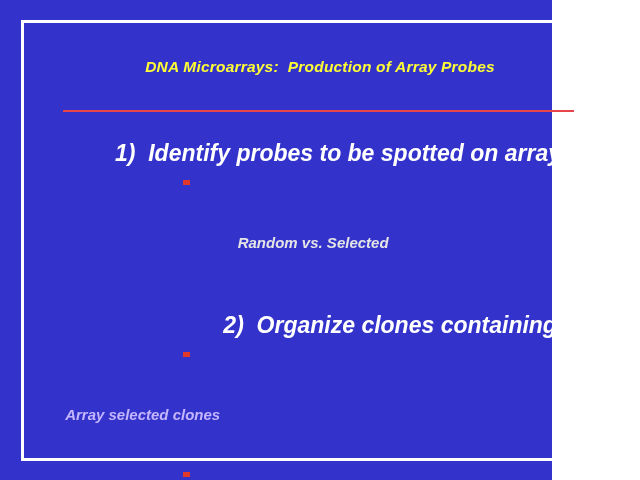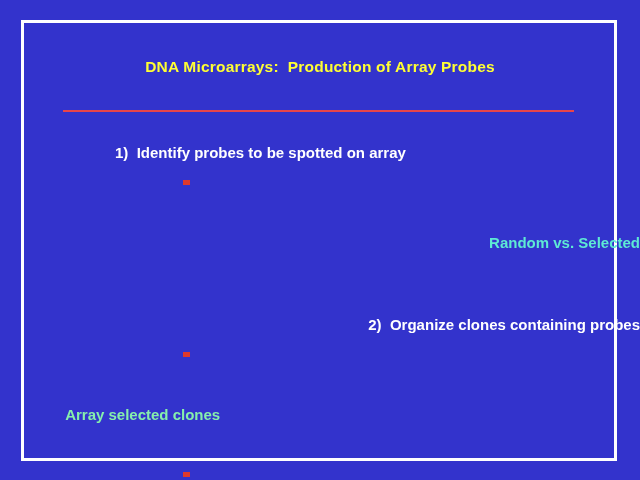--- a/index.html
+++ b/index.html
@@ -8,24 +8,25 @@
     padding: 0;
   }
   body {
     width: 640px;
     height: 480px;
     overflow: hidden;
     font-family: "Liberation Sans", sans-serif;
   }
   #slide {
     position: relative;
-    width: 640px;
+    width: 552px;
     height: 480px;
     background: #3333cc;
     box-sizing: border-box;
+    font-style: italic;
   }
   #slide-frame {
     position: absolute;
     left: 21px;
     top: 20px;
     width: 596px;
     height: 441px;
     border: 3px solid #ffffff;
     box-sizing: border-box;
     pointer-events: none;
@@ -56,21 +57,21 @@
     top: 140px;
     width: 640px;
   }
   .list-group {
     position: relative;
   }
   .numbered-item {
     position: relative;
     padding-left: 115px;
     color: #ffffff;
-    font-size: 15px;
+    font-size: 23px;
     font-weight: bold;
     line-height: 26px;
     white-space: pre;
   }
   .sub-bullets {
     margin: 0;
     padding: 0;
     list-style: none;
   }
   .sub-item {
@@ -107,34 +108,34 @@
   <div id="slide-title" style="color: rgb(255, 255, 51);">DNA Microarrays:  Production of Array Probes</div>
 
   <div id="title-rule" style="background: rgb(232, 69, 74);"></div>
 
   <div id="body-list">
 
     <div class="list-group">
       <div class="numbered-item" style="color: rgb(255, 255, 255);">1)  Identify probes to be spotted on array</div>
       <div class="gap-before-subs"></div>
       <ul class="sub-bullets">
-        <li class="sub-item" style="color: #5eead4; text-align: right;">
+        <li class="sub-item" style="color: #e5e5e5;">
           <span class="bullet-dash" style="background: rgb(224, 57, 44);"></span>
           <span>Random vs. Selected</span>
         </li>
       </ul>
     </div>
 
     <div class="gap-after-item1"></div>
 
     <div class="list-group">
       <div class="numbered-item" style="color: rgb(255, 255, 255); text-align: right;">2)  Organize clones containing probes</div>
       <div class="gap-before-subs"></div>
       <ul class="sub-bullets">
-        <li class="sub-item" style="color: #86efac; padding-left: 24px;">
+        <li class="sub-item" style="color: #c4b5fd; padding-left: 24px;">
           <span class="bullet-dash" style="background: rgb(224, 57, 44);"></span>
           <span>Array selected clones</span>
         </li>
         <li class="sub-item" style="color: rgb(255, 255, 255);">
           <span class="bullet-dash" style="background: rgb(224, 57, 44);"></span>
           
         </li>
       </ul>
     </div>
 

